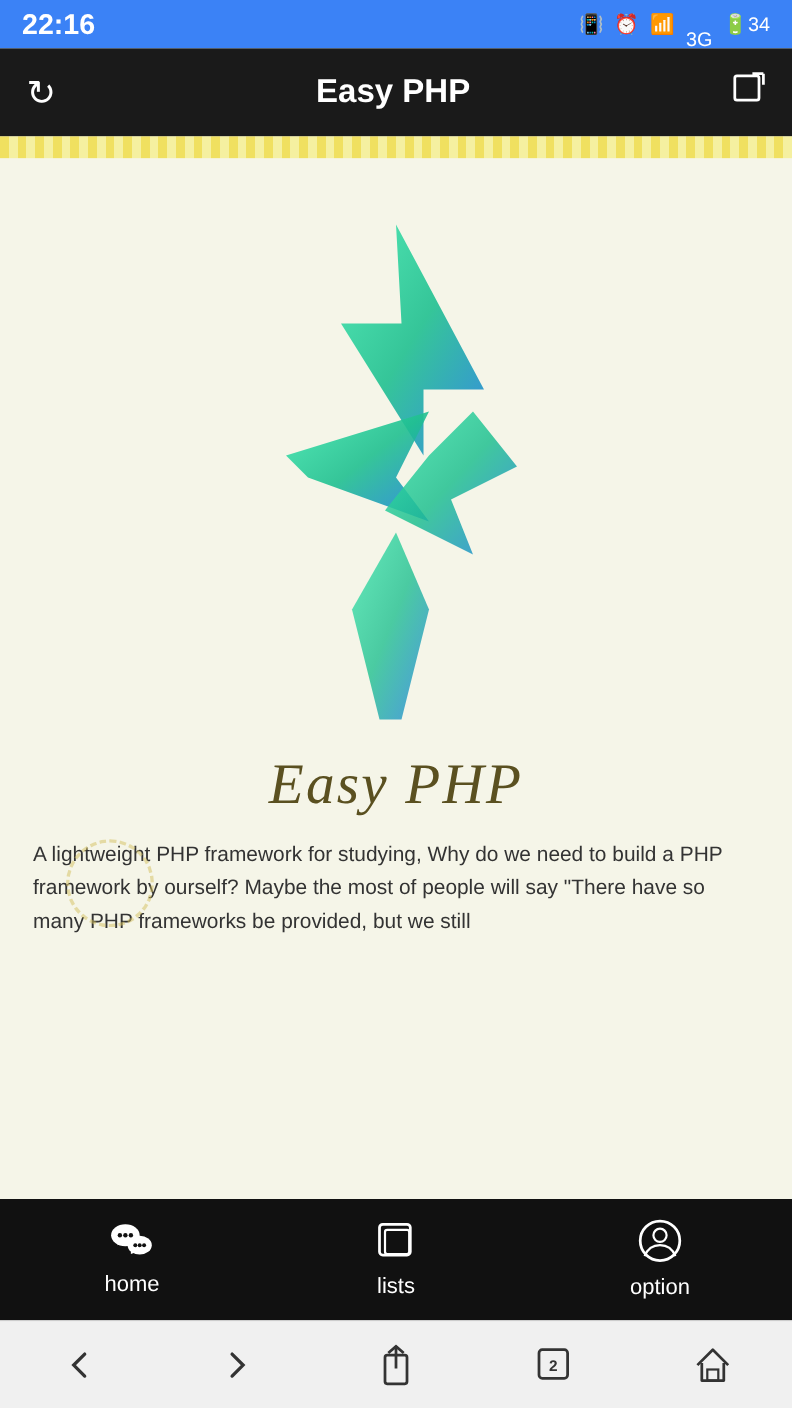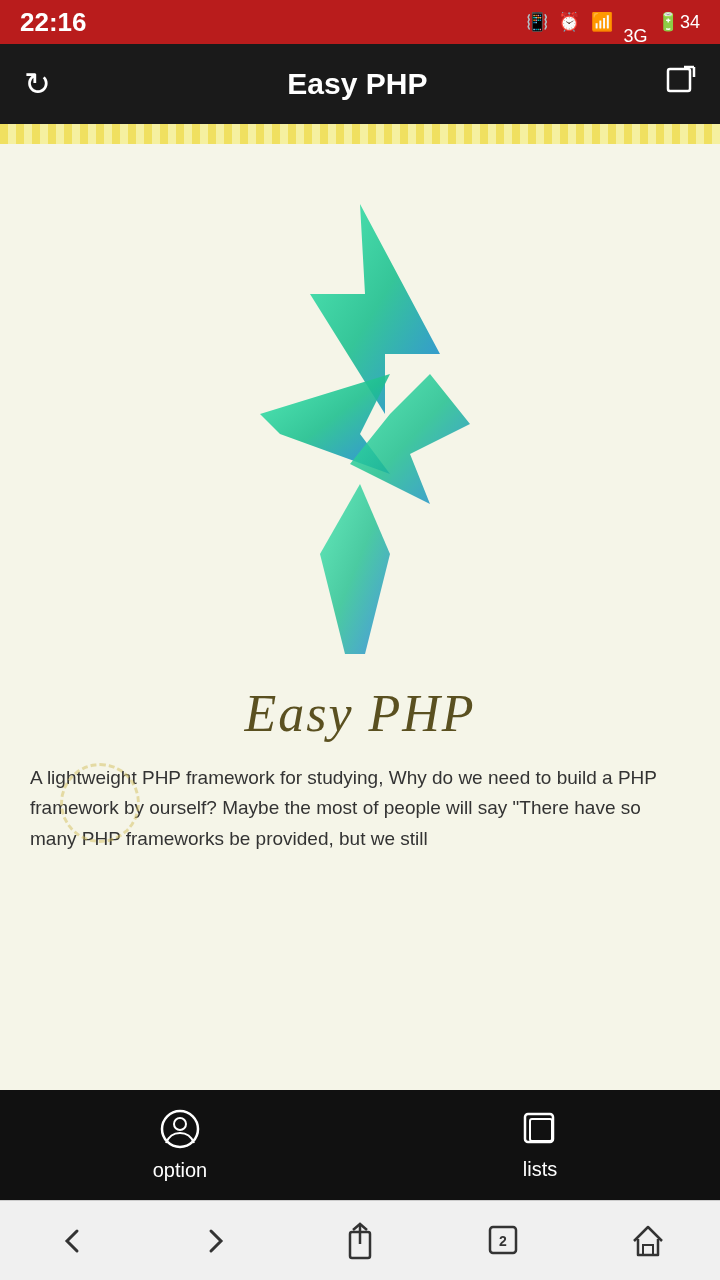--- a/index.html
+++ b/index.html
@@ -10,21 +10,21 @@
       height: 1280px;
       background: #f5f5e8;
       font-family: Arial, sans-serif;
       overflow: hidden;
       display: flex;
       flex-direction: column;
     }
 
     
     .status-bar {
-      background: #b91c1c;
+      background: #3b82f6;
       color: #fff;
       height: 44px;
       display: flex;
       align-items: center;
       justify-content: space-between;
       padding: 0 20px;
       flex-shrink: 0;
     }
 
     .status-time {
@@ -230,42 +230,60 @@
   <div class="app-title">Easy PHP</div>
 
   <div style="position:relative; width:100%;">
     <div class="scroll-decoration"></div>
     <p class="description">A lightweight PHP framework for studying, Why do we need to build a PHP framework by ourself? Maybe the most of people will say "There have so many PHP frameworks be provided, but we still</p>
   </div>
 </div>
 
 <div class="tab-bar">
 
+  <div class="tab-item">
+    <div>
+      <svg width="42" height="36" viewBox="0 0 42 36" fill="none">
+
+        <ellipse cx="15" cy="13" rx="13" ry="10" fill="white"></ellipse>
+        <circle cx="10" cy="13" r="2" fill="#111"></circle>
+        <circle cx="15" cy="13" r="2" fill="#111"></circle>
+        <circle cx="20" cy="13" r="2" fill="#111"></circle>
+        <polygon points="8,22 14,19 8,19" fill="white"></polygon>
+        <ellipse cx="28" cy="22" rx="11" ry="8.5" fill="white"></ellipse>
+        <circle cx="24" cy="22" r="1.8" fill="#111"></circle>
+        <circle cx="28" cy="22" r="1.8" fill="#111"></circle>
+        <circle cx="32" cy="22" r="1.8" fill="#111"></circle>
+        <polygon points="20,30 26,28 20,27" fill="white"></polygon>
+      </svg>
+    </div>
+    <span class="tab-label">home</span>
+  </div>
+
+  <div class="tab-item">
+    <div>
+      <svg width="38" height="38" viewBox="0 0 38 38" fill="none">
+        <rect x="4" y="4" width="28" height="28" rx="3" stroke="white" stroke-width="2.5" fill="none"></rect>
+        <rect x="9" y="9" width="22" height="22" rx="2" stroke="white" stroke-width="2" fill="none"></rect>
+      </svg>
+    </div>
+    <span class="tab-label">lists</span>
+  </div>
 
   <div class="tab-item">
     <div>
       <svg width="40" height="40" viewBox="0 0 40 40" fill="none">
         <circle cx="20" cy="20" r="18" stroke="white" stroke-width="2.5" fill="none"></circle>
         <circle cx="20" cy="15" r="6" stroke="white" stroke-width="2" fill="none"></circle>
         <path d="M6 34 Q10 24 20 24 Q30 24 34 34" stroke="white" stroke-width="2" fill="none"></path>
       </svg>
     </div>
     <span class="tab-label">option</span>
   </div>
 
-  <div class="tab-item">
-    <div>
-      <svg width="38" height="38" viewBox="0 0 38 38" fill="none">
-        <rect x="4" y="4" width="28" height="28" rx="3" stroke="white" stroke-width="2.5" fill="none"></rect>
-        <rect x="9" y="9" width="22" height="22" rx="2" stroke="white" stroke-width="2" fill="none"></rect>
-      </svg>
-    </div>
-    <span class="tab-label">lists</span>
-  </div>
-
 </div>
 
 <div class="bottom-nav">
 
   <div class="bottom-nav-item">
     <svg width="30" height="30" viewBox="0 0 30 30">
         <polyline points="20,5 10,15 20,25" stroke="#333" stroke-width="3" fill="none" stroke-linecap="round"></polyline>
       </svg>
   </div>
 

